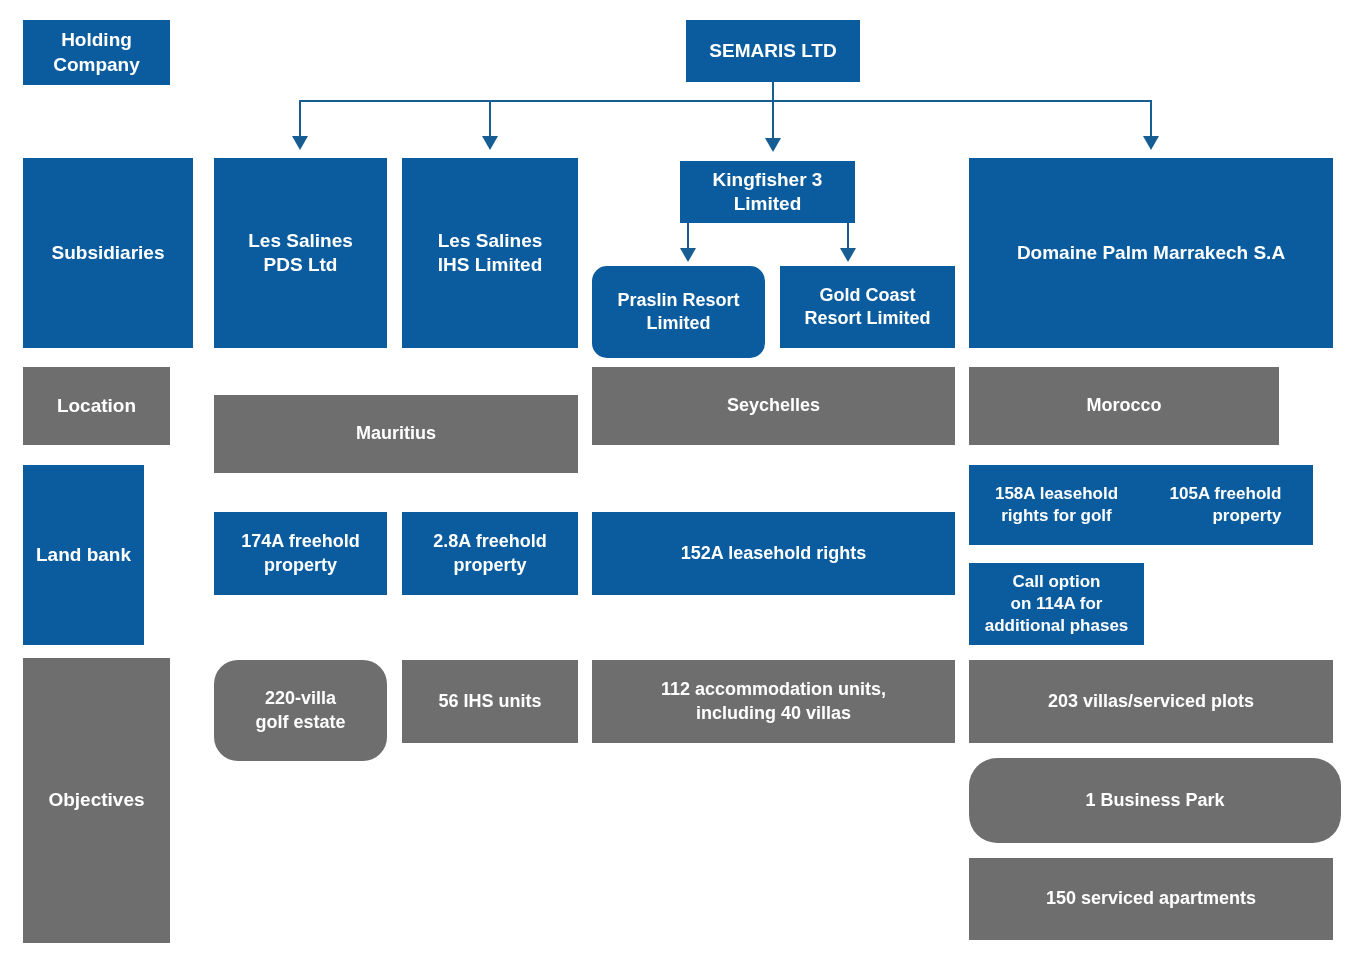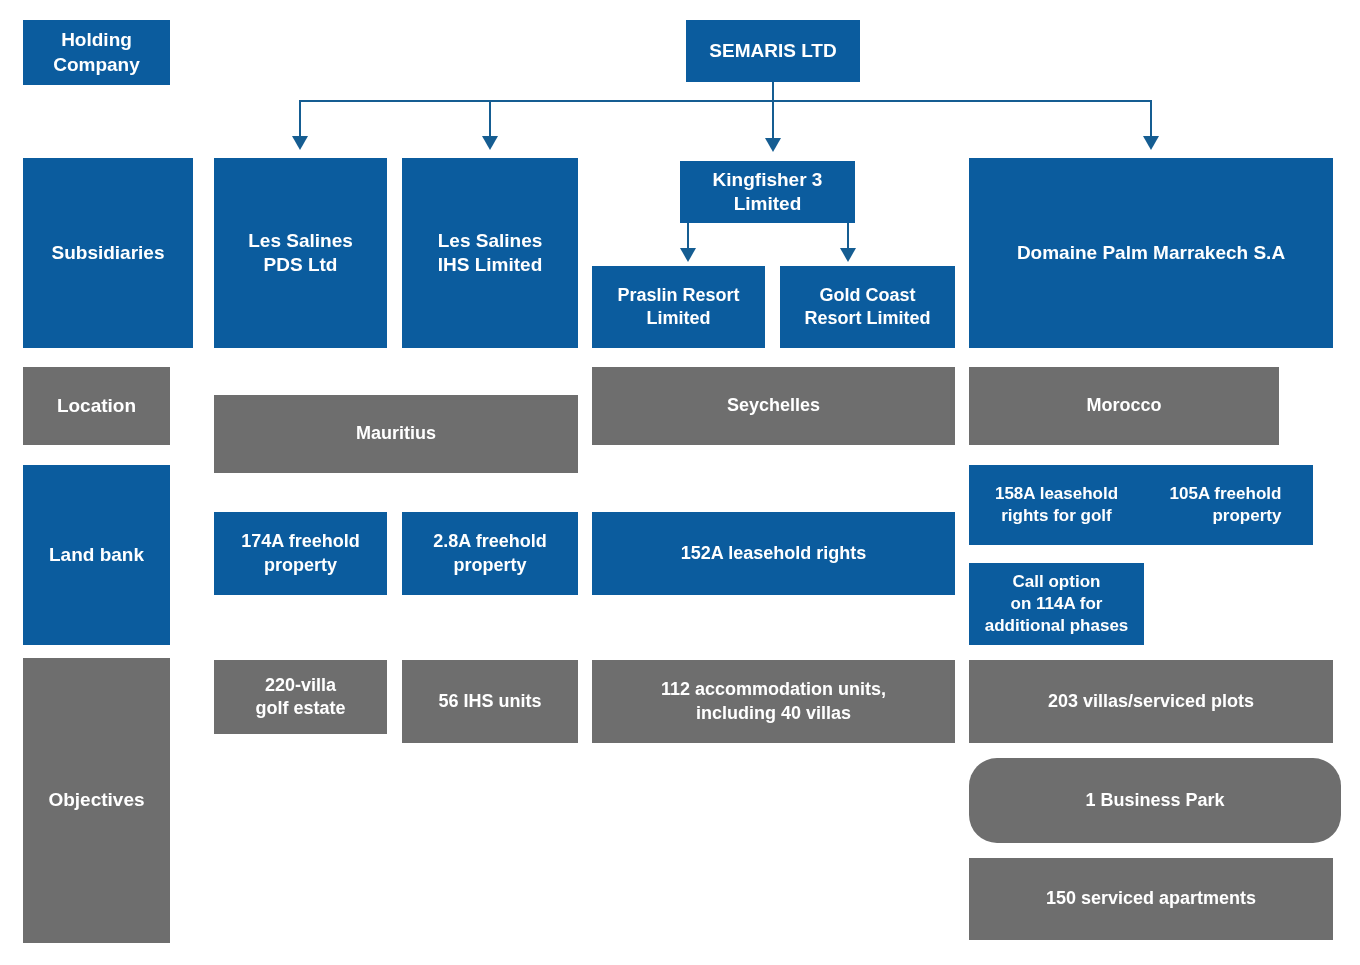--- a/index.html
+++ b/index.html
@@ -64,21 +64,21 @@
 
 <div id="chart-canvas">
 
   <div class="node blue fs-19" style="left:23px; top:20px; width:147px; height:65px;">Holding
 Company</div>
 
   <div class="node blue fs-19" style="left:23px; top:158px; width:170px; height:190px;">Subsidiaries</div>
 
   <div class="node gray fs-19" style="left:23px; top:367px; width:147px; height:78px;">Location</div>
 
-  <div class="node blue fs-19" style="left:23px; top:465px; width:147px; height:180px;">Land bank</div>
+  <div class="node blue fs-19" style="left:23px; top:465px; width:121px; height:180px;">Land bank</div>
 
   <div class="node gray fs-19" style="left:23px; top:658px; width:147px; height:285px;">Objectives</div>
 
   <div class="node blue fs-19" style="left:686px; top:20px; width:174px; height:62px;">SEMARIS LTD</div>
 
   <div class="conn-v" style="left:772px; top:82px; height:19px;"></div>
   <div class="conn-h" style="left:300px; top:100px; width:852px;"></div>
 
   <div class="conn-v" style="left:299px; top:100px; height:38px;"></div>
   <div class="arrow-head" style="left:292px; top:136px;"></div>
@@ -100,21 +100,21 @@
 
   <div class="node blue fs-19" style="left:680px; top:161px; width:175px; height:62px;">Kingfisher 3
 Limited</div>
 
   <div class="conn-v" style="left:687px; top:223px; height:27px;"></div>
   <div class="arrow-head" style="left:680px; top:248px;"></div>
 
   <div class="conn-v" style="left:847px; top:223px; height:27px;"></div>
   <div class="arrow-head" style="left:840px; top:248px;"></div>
 
-  <div class="node blue fs-18" style="left:592px; top:266px; width:173px; height:82px;">Praslin Resort
+  <div class="node blue fs-18" style="left:592px; top:266px; width:173px; height:92px;border-radius:15px;">Praslin Resort
 Limited</div>
 
   <div class="node blue fs-18" style="left:780px; top:266px; width:175px; height:82px;">Gold Coast
 Resort Limited</div>
 
   <div class="node blue fs-19" style="left:969px; top:158px; width:364px; height:190px;">Domaine Palm Marrakech S.A</div>
 
   <div class="node gray fs-18" style="left:214px; top:367px; width:364px; height:78px;margin-top:28px;">Mauritius</div>
 
   <div class="node gray fs-18" style="left:592px; top:367px; width:363px; height:78px;">Seychelles</div>
@@ -132,21 +132,21 @@
   <div class="node blue fs-17" style="left:969px; top:465px; width:175px; height:80px;">158A leasehold
 rights for golf</div>
 
   <div class="node blue fs-17" style="left:1138px; top:465px; width:175px; height:80px;text-align:right;">105A freehold
 property</div>
 
   <div class="node blue fs-17" style="left:969px; top:563px; width:175px; height:82px;padding-left:8px;">Call option
 on 114A for
 additional phases</div>
 
-  <div class="node gray fs-18" style="left:214px; top:660px; width:173px; height:74px;">220-villa
+  <div class="node gray fs-18" style="left:214px; top:660px; width:173px; height:101px;border-radius:24px;">220-villa
 golf estate</div>
 
   <div class="node gray fs-18" style="left:402px; top:660px; width:176px; height:83px;">56 IHS units</div>
 
   <div class="node gray fs-18" style="left:592px; top:660px; width:363px; height:83px;">112 accommodation units,
 including 40 villas</div>
 
   <div class="node gray fs-18" style="left:969px; top:660px; width:364px; height:83px;">203 villas/serviced plots</div>
 
   <div class="node gray fs-18" style="left:969px; top:758px; width:372px; height:85px;border-radius:28px;">1 Business Park</div>

